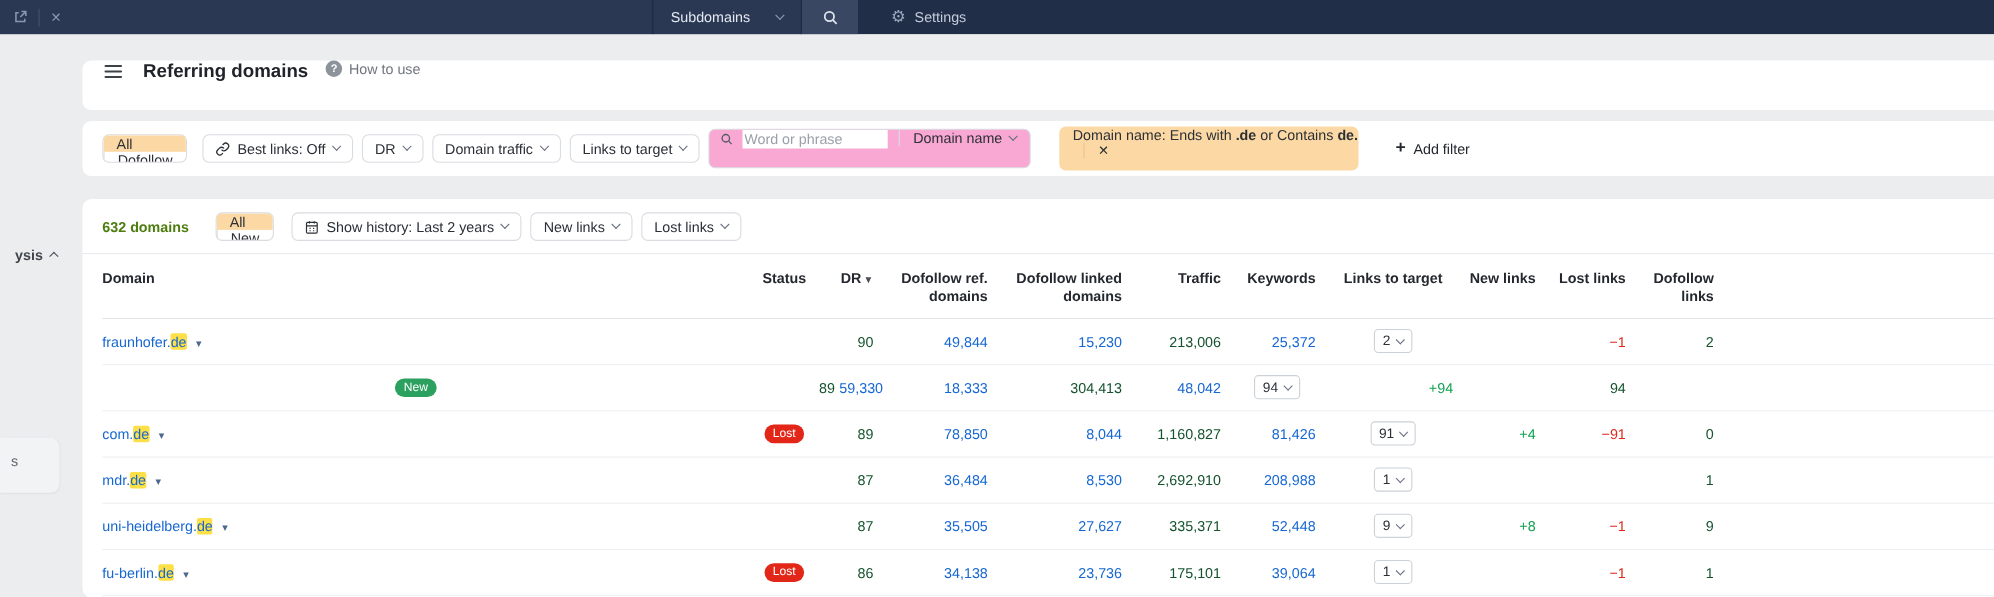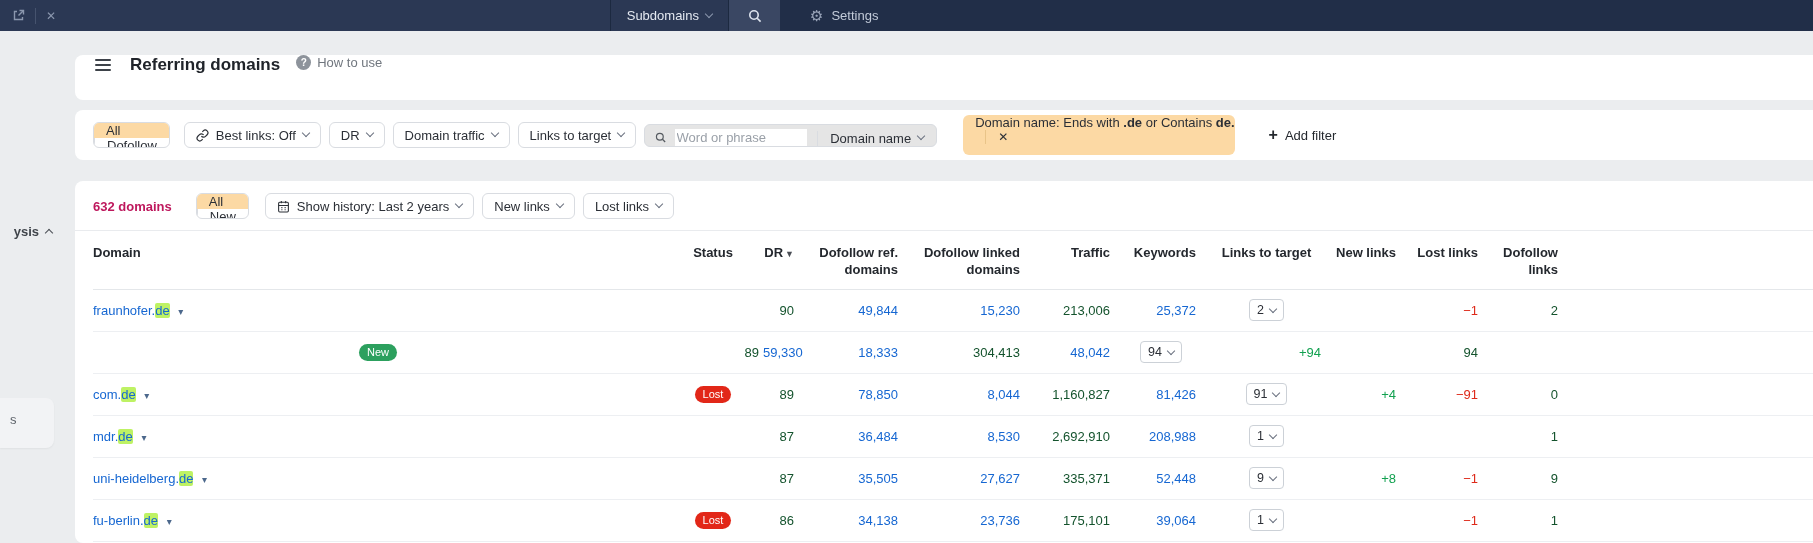--- a/index.html
+++ b/index.html
@@ -15,21 +15,21 @@
   
   .topbar { height:31px; background:#212e48; display:flex; align-items:stretch; }
   .url-group { display:flex; width:728px; background:#2b3854; align-items:stretch; }
   .url-input-wrap { flex:1; display:flex; align-items:center; padding:0 10px 0 12px; gap:10px; }
   .url-input {
     flex:1; background:transparent; border:none; outline:none;
     color:#f2f5f9; font-size:13px; font-family:inherit;
   }
   .tb-icon { color:#8b97ae; display:flex; align-items:center; }
   .tb-divider { width:1px; height:16px; background:#46536e; }
-  .subdomains-btn { border-left:1px solid #1c2940; display:flex; align-items:center; padding:0 16px; gap:7px; color:#e4e9f1; cursor:pointer; }
+  .subdomains-btn { border-left:1px solid #1c2940; display:flex; align-items:center; padding:0 16px; gap:24px; color:#e4e9f1; cursor:pointer; }
   .search-btn { width:52px; background:#3a4763; border-left:1px solid #1c2940; display:flex; align-items:center; justify-content:center; cursor:pointer; }
   .settings-btn { margin-left:30px; display:flex; align-items:center; gap:8px; color:#c3cbd9; cursor:pointer; }
   .gear-glyph { font-size:15px; color:#9aa5ba; line-height:1; }
 
   .chv { width:6px; height:6px; border-right:1.6px solid #8b97ae; border-bottom:1.6px solid #8b97ae; transform:rotate(45deg); margin-top:-4px; display:inline-block; }
   .chv.dark { border-color:#6b7280; }
 
   
   .card { background:#fff; margin-left:75px; border-radius:8px 0 0 8px; }
   .card-title { margin-top:24px; height:45px; display:flex; align-items:flex-start; padding:0 18px; }
@@ -44,48 +44,48 @@
   .q-icon { width:15px; height:15px; border-radius:50%; background:#8d939b; color:#fff; font-size:10px; font-weight:700; display:flex; align-items:center; justify-content:center; }
 
   
   .btn { height:26px; border:1px solid #d9dce1; border-radius:6px; background:#fff; display:inline-flex; align-items:center; padding:0 11px; gap:7px; cursor:pointer; white-space:nowrap; color:#2b2f36; }
   .seg { display:inline-flex; border:1px solid #d9dce1; border-radius:6px; height:26px; overflow:hidden; background:#fff;flex-direction:column; }
   .seg-item { padding:0 12px; display:flex; align-items:center; gap:7px; border-left:1px solid #d9dce1; cursor:pointer; white-space:nowrap; }
   .seg-item:first-child { border-left:none; }
   .seg-item.selected { background:#fcd9a4; }
   .filters-row { display:flex; align-items:center; gap:8px; width:100%; }
 
-  .input-group { display:inline-flex; align-items:flex-end; border:1px solid #d9dce1; border-radius:6px; height:23px; background:#e5e5e5; overflow:hidden; }
+  .input-group { display:inline-flex; align-items:flex-start; border:1px solid #d9dce1; border-radius:6px; height:36px; background:#f9a8d4; overflow:hidden; }
   .ig-input { width:172px; display:flex; align-items:center; gap:8px; padding:0 10px; }
   .ig-input input { border:none; outline:none; width:100%; font-family:inherit; font-size:13px; color:#2b2f36; }
   .ig-input input::placeholder { color:#9aa0a8; }
   .ig-dd { border-left:1px solid #d9dce1; padding:0 12px; display:flex; align-items:center; gap:7px; cursor:pointer; white-space:nowrap; }
 
   .chip { background:#fcd9a4; border-radius:6px; height:40px; display:inline-flex; align-items:center; padding-left:12px; margin-left:18px; white-space:nowrap;flex-direction:column; }
   .chip b { font-weight:700; }
   .chip-x { padding:0 12px; margin-left:10px; border-left:1px solid #e9c488; align-self:stretch; display:flex; align-items:center; cursor:pointer; font-size:12px; color:#2b2f36; }
   .add-filter { margin-left:26px; display:flex; align-items:center; gap:7px; cursor:pointer; color:#24282e; white-space:nowrap; }
   .plus-glyph { font-size:16px; font-weight:600; line-height:1; }
 
   
   .toolbar { display:flex; align-items:center; gap:8px; padding:12px 18px 11px 18px; border-bottom:1px solid #e9ebee; }
-  .count { font-weight:700; margin-right:16px; color:#be185d; }
+  .count { font-weight:700; margin-right:16px; color:#4d7c0f; }
 
   
   .grid-row { display:grid; grid-template-columns:570px 100px 35px 108px 122px 90px 86px 125px 75px 82px 80px 40px 1fr; align-items:center; }
   .thead { padding:14px 0 10px 0; margin:0 0 0 18px; border-bottom:1px solid #e4e7ea; align-items:start; }
   .th { font-weight:700; color:#24282e; line-height:1.3; cursor:pointer; }
   .t-right { text-align:right; padding-right:8px; }
   .t-center { text-align:center; }
   .dr-col { padding-right:4px; }
   .sort-caret { font-size:9px; color:#4a4e55; margin-left:2px; }
 
   .tr { height:42px; margin-left:18px; border-bottom:1px solid #edeff2; }
   .domain-cell { color:#1667d2; cursor:pointer; }
-  .hl { background:#bef264; border-radius:2px; }
+  .hl { background:#fde047; border-radius:2px; }
   .dom-caret { font-size:10px; color:#4c688c; margin-left:5px; }
   .num { color:#14532d; }
   .link-num { color:#1667d2; cursor:pointer; }
   .pos { color:#12a150; }
   .neg { color:#de2a1a; }
   .badge { display:inline-block; font-size:11px; color:#fff; border-radius:10px; padding:3px 8px; line-height:1; }
   .badge-new { background:#2ca05e; }
   .badge-lost { background:#e22718; }
   .select-box { display:inline-flex; align-items:center; gap:6px; border:1px solid #ccd1d7; border-radius:4px; padding:3px 7px; font-size:12.5px; cursor:pointer; background:#fff; }
   .select-box .chv { margin-top:-3px; }

